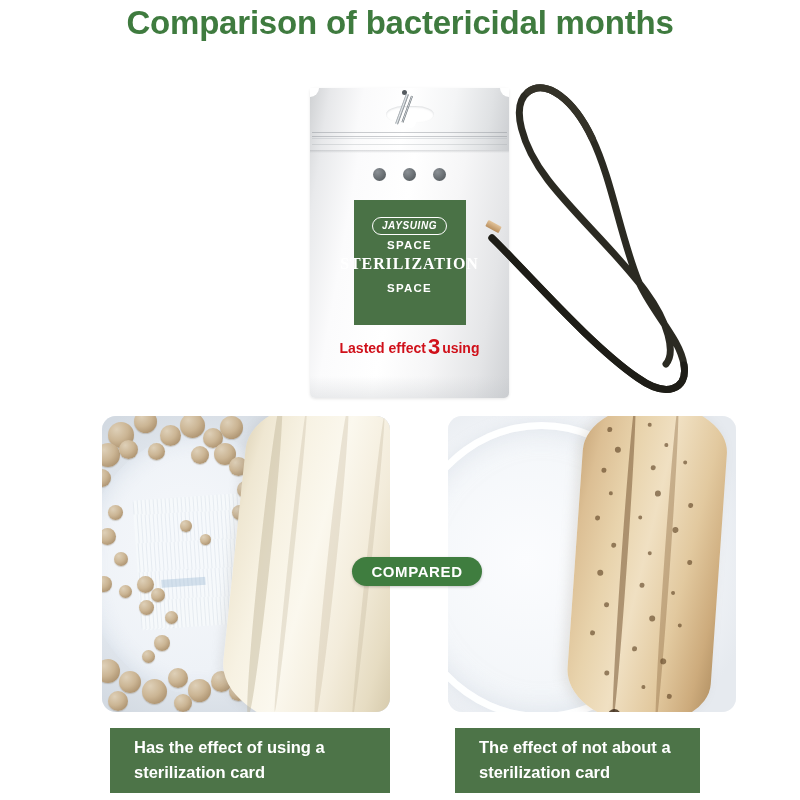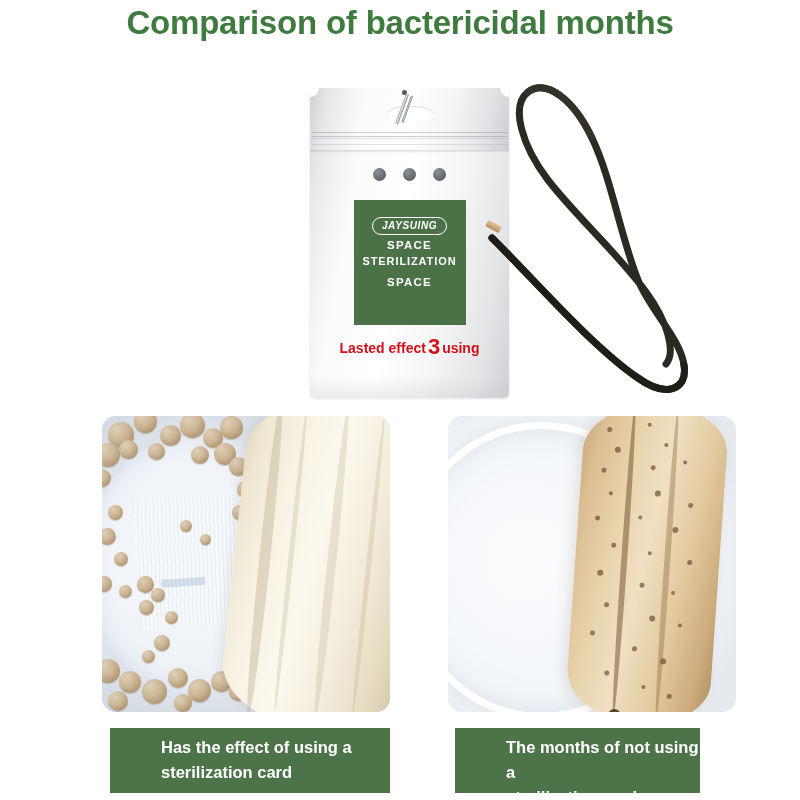--- a/index.html
+++ b/index.html
@@ -171,21 +171,21 @@
   }
   .label-line {
     color: #ffffff;
     font-size: 11.5px;
     font-weight: bold;
     letter-spacing: 1.2px;
     margin-top: 4px;
     text-align: center;
     font-family: "Liberation Sans", sans-serif;
   }
-  .label-line.l2 { font-size: 11px; letter-spacing: 0.9px; }
+  .label-line.l2 { font-size: 16px; letter-spacing: 0.9px; font-family: Liberation Serif, serif; }
   .label-line.l3 { margin-top: 9px; }
   
   .duration {
     position: absolute;
     left: 0; right: 0;
     top: 252px;
     text-align: center;
     color: #d0101a;
     font-size: 14px;
     font-weight: bold;
@@ -405,21 +405,21 @@
     color: #ffffff;
     font-size: 16.5px;
     font-weight: bold;
     line-height: 25px;
     padding: 7px 0 0 24px;
     box-sizing: border-box;
     font-family: "Liberation Sans", sans-serif;
   }
   .caption.left  { left: 110px; width: 280px; }
   .caption.right { left: 455px; width: 245px; }
-  .caption span { display: block; margin-left: 27px; }
+  .caption span { display: block; }
 </style>
 </head>
 <body>
 
 <div id="page-title">Comparison of bactericidal months</div>
 
 <div id="hero">
 
   <div id="package">
     <div class="pouch-body"></div>
@@ -558,22 +558,23 @@
       <div class="spot" style="left:74%;top:68%;width:4px;height:4px;"></div>
       <div class="spot" style="left:14%;top:72%;width:5px;height:5px;"></div>
       <div class="spot" style="left:44%;top:76%;width:5px;height:5px;"></div>
       <div class="spot" style="left:64%;top:79%;width:6px;height:6px;"></div>
       <div class="spot" style="left:26%;top:84%;width:5px;height:5px;"></div>
       <div class="spot" style="left:52%;top:88%;width:4px;height:4px;"></div>
       <div class="spot" style="left:70%;top:90%;width:5px;height:5px;"></div>
     </div>
   </div>
 
+  <div id="compared-badge">COMPARED</div>
 
   <div class="caption left">
     <span>Has the effect of using a</span>
     <span>sterilization card</span>
   </div>
   <div class="caption right">
-    <span>The months of not using a</span>
+    <span>The effect of not about a</span>
     <span>sterilization card</span>
   </div>
 </div>
 
 </body></html>

